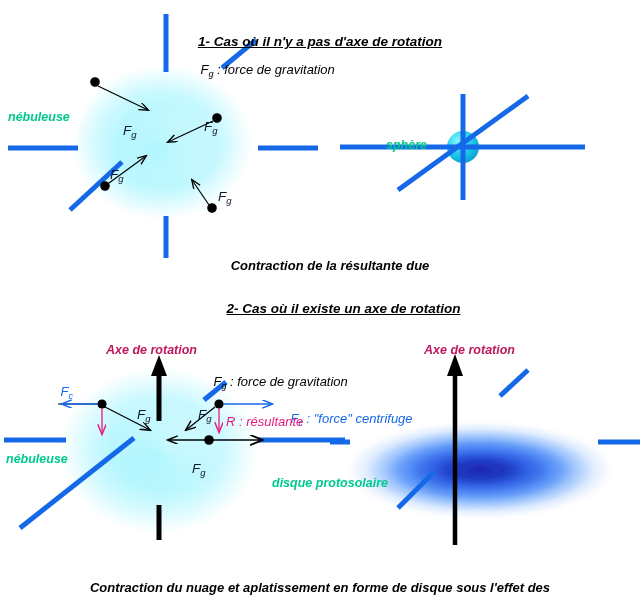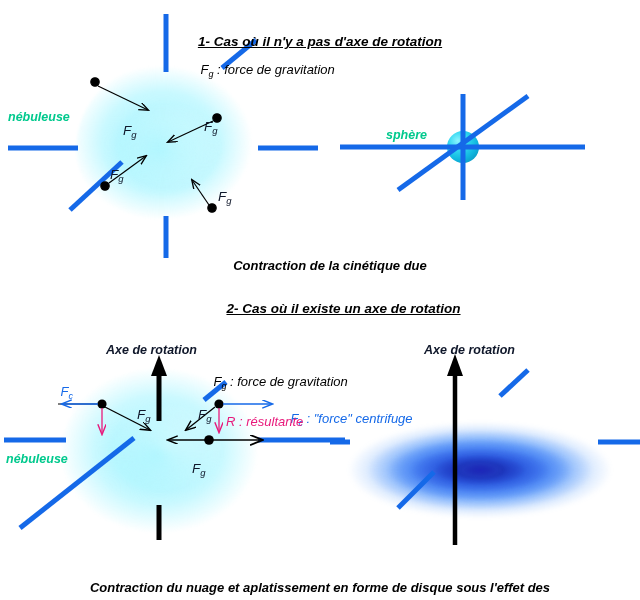--- a/index.html
+++ b/index.html
@@ -25,21 +25,21 @@
   .caption{
     font-weight:bold;font-style:italic;font-size:13px;
     text-align:center;line-height:16px;
   }
   .legend{font-style:italic;font-size:13px;}
   .legend .sub{font-size:9px;vertical-align:-3px;}
   .lbl-green{
     font-weight:bold;font-style:italic;font-size:12.5px;
     color:#00C98D;
   }
-  .lbl-axis{font-weight:bold;font-style:italic;font-size:12.5px;color:#0f172a;}
+  .lbl-axis{font-weight:bold;font-style:italic;font-size:12.5px;color:#be185d;}
   .fg{font-style:italic;font-size:13.5px;color:#0f172a;}
   .fg .sub{font-size:9.5px;vertical-align:-3px;}
   .fc{font-style:italic;font-size:13px;color:#1569E8;}
   .fc .sub{font-size:9px;vertical-align:-3px;}
   .rr{font-style:italic;font-size:13px;color:#E8197B;}
 
   
   .nebula{position:absolute;border-radius:46% 54% 50% 50% / 52% 46% 54% 48%;}
   .neb1{
     left:76px;top:64px;width:186px;height:164px;
@@ -193,37 +193,37 @@
   </svg>
 
   <div class="txt title" style="top:14px;margin-top:20px;">1- Cas où il n'y a pas d'axe de rotation</div>
 
   <div class="txt legend" style="left:186px;top:47px;">
     <i>F</i><span class="sub">g</span><span> : force de gravitation</span>
   </div>
 
   <div class="txt lbl-green" style="left:8px;top:110px;">nébuleuse</div>
 
-  <div class="txt lbl-green" style="left:386px;top:128px;text-align:right;">sphère</div>
+  <div class="txt lbl-green" style="left:386px;top:138px;text-align:right;">sphère</div>
 
   <div class="txt fg" style="left:108px;top:108px;">
     <i>F</i><span class="sub">g</span>
   </div>
   <div class="txt fg" style="left:189px;top:104px;">
     <i>F</i><span class="sub">g</span>
   </div>
   <div class="txt fg" style="left:95px;top:152px;">
     <i>F</i><span class="sub">g</span>
   </div>
   <div class="txt fg" style="left:203px;top:174px;">
     <i>F</i><span class="sub">g</span>
   </div>
 
   <div class="txt caption" style="left:150px;top:226px;width:360px;">
-    <div>Contraction de la cinétique due</div>
+    <div>Contraction de la résultante due</div>
   </div>
 
   <div class="txt title2" style="top:283px;">
     <span>2- Cas où il existe un axe de rotation</span><br>
   </div>
 
   <div class="txt lbl-axis" style="left:106px;top:343px;">Axe de rotation</div>
   <div class="txt lbl-axis" style="left:424px;top:343px;">Axe de rotation</div>
 
   <div class="txt legend" style="left:199px;top:359px;">
@@ -231,20 +231,21 @@
   </div>
 
   <div class="txt fc" style="left:276px;top:396px;">
     <i>F</i><span class="sub">c</span><span> : "force" centrifuge</span>
   </div>
 
   <div class="txt rr" style="left:226px;top:414px;">R : résultante</div>
 
   <div class="txt lbl-green" style="left:6px;top:452px;">nébuleuse</div>
 
+  <div class="txt lbl-green" style="left:272px;top:476px;">disque protosolaire</div>
 
   <div class="txt fc" style="left:46px;top:369px;">
     <i>F</i><span class="sub">c</span>
   </div>
   <div class="txt fg" style="left:122px;top:392px;">
     <i>F</i><span class="sub">g</span>
   </div>
   <div class="txt fg" style="left:183px;top:392px;">
     <i>F</i><span class="sub">g</span>
   </div>

